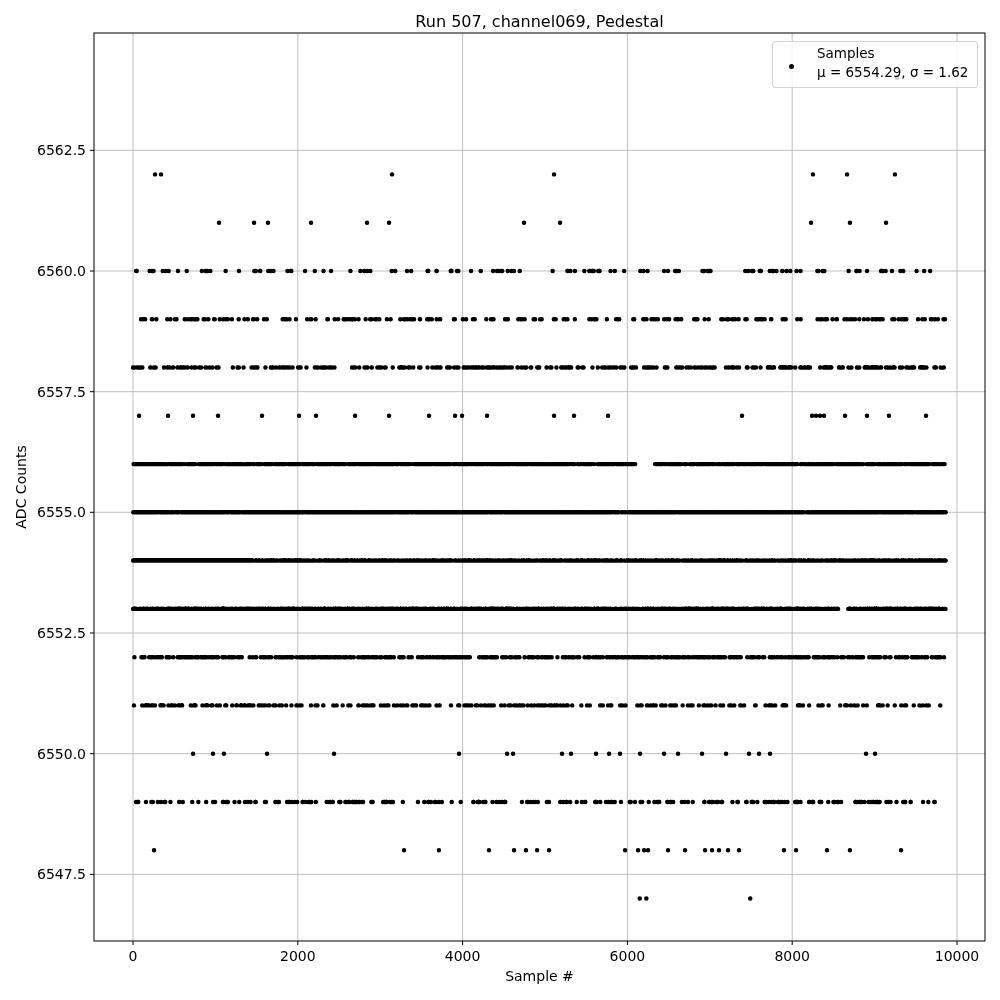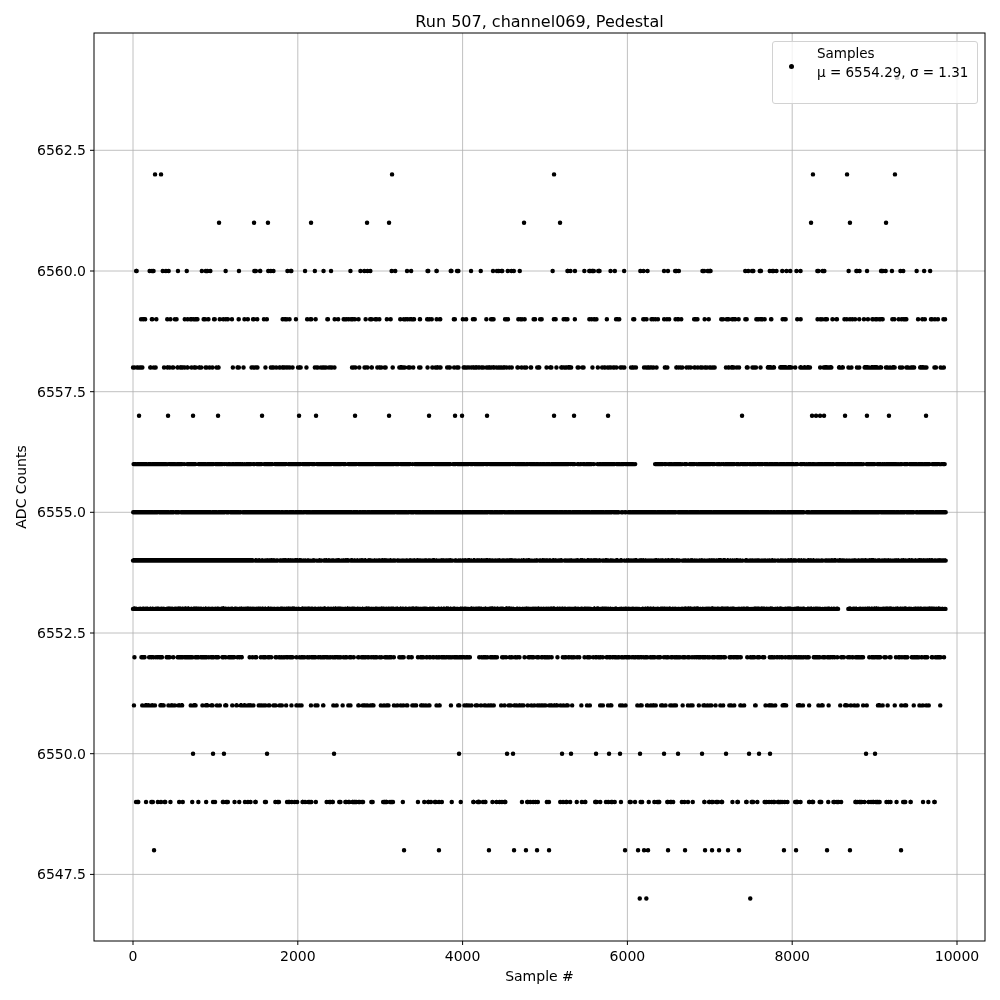--- a/index.html
+++ b/index.html
@@ -4,21 +4,21 @@
 <style>
   html,body{margin:0;padding:0;background:#ffffff;}
   body{width:1000px;height:1000px;font-family:"DejaVu Sans","Liberation Sans",sans-serif;}
   .figure{position:relative;width:1000px;height:1000px;background:#ffffff;}
   svg{position:absolute;left:0;top:0;}
   svg text{fill:#000000;}
   .title-text{font-size:16px;}
   .axis-label{font-size:14px;}
   .tick-label{font-size:14px;}
   .legend{
-    position:absolute;left:772px;top:41px;width:206px;height:63px;
+    position:absolute;left:772px;top:41px;width:206px;height:47px;
     box-sizing:border-box;border:1px solid #d2d2d2;border-radius:3px;
     background:rgba(255,255,255,0.8);
   }
   .legend-marker{
     position:absolute;left:16px;top:22px;width:5px;height:5px;
     border-radius:50%;background:#000;
   }
   .legend-text{
     position:absolute;left:44px;top:2px;
     font-size:13.5px;line-height:19px;color:#000;white-space:nowrap;
@@ -98,16 +98,16 @@
       </g>
     <text class="title-text" x="539.5" y="27" text-anchor="middle">Run 507, channel069, Pedestal</text>
     <text class="axis-label" x="539.5" y="981" text-anchor="middle">Sample #</text>
     <text class="axis-label" x="26" y="487" text-anchor="middle" transform="rotate(-90 26 487)">ADC Counts</text>
   </svg>
 
   <div class="legend">
     <span class="legend-marker"></span>
     <div class="legend-text">
       <div>Samples</div>
-      <div>μ = 6554.29, σ = 1.31</div>
+      <div>μ = 6554.29, σ = 1.62</div>
     </div>
   </div>
 </div>
 
 </body></html>

